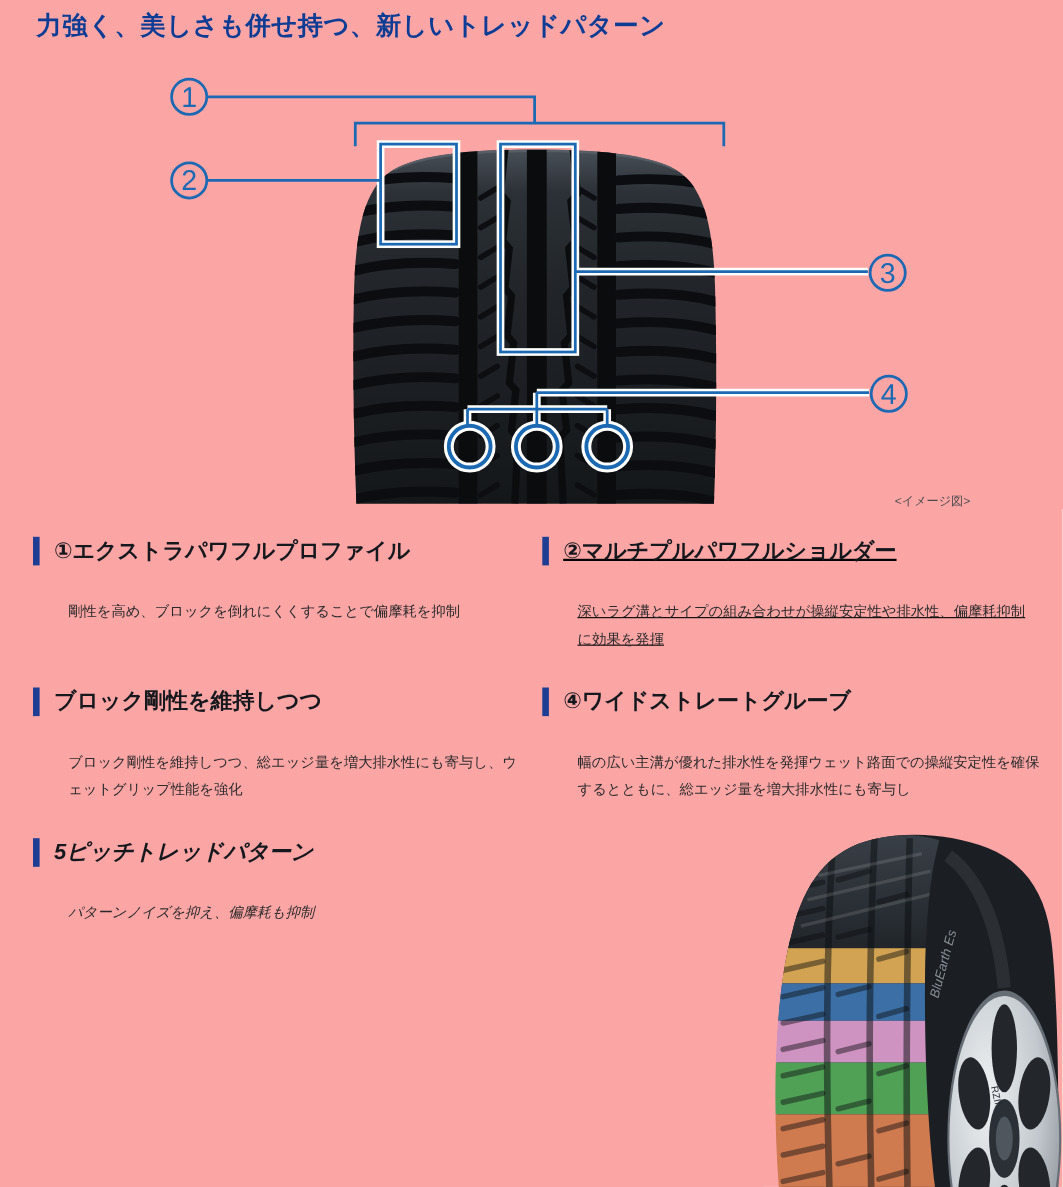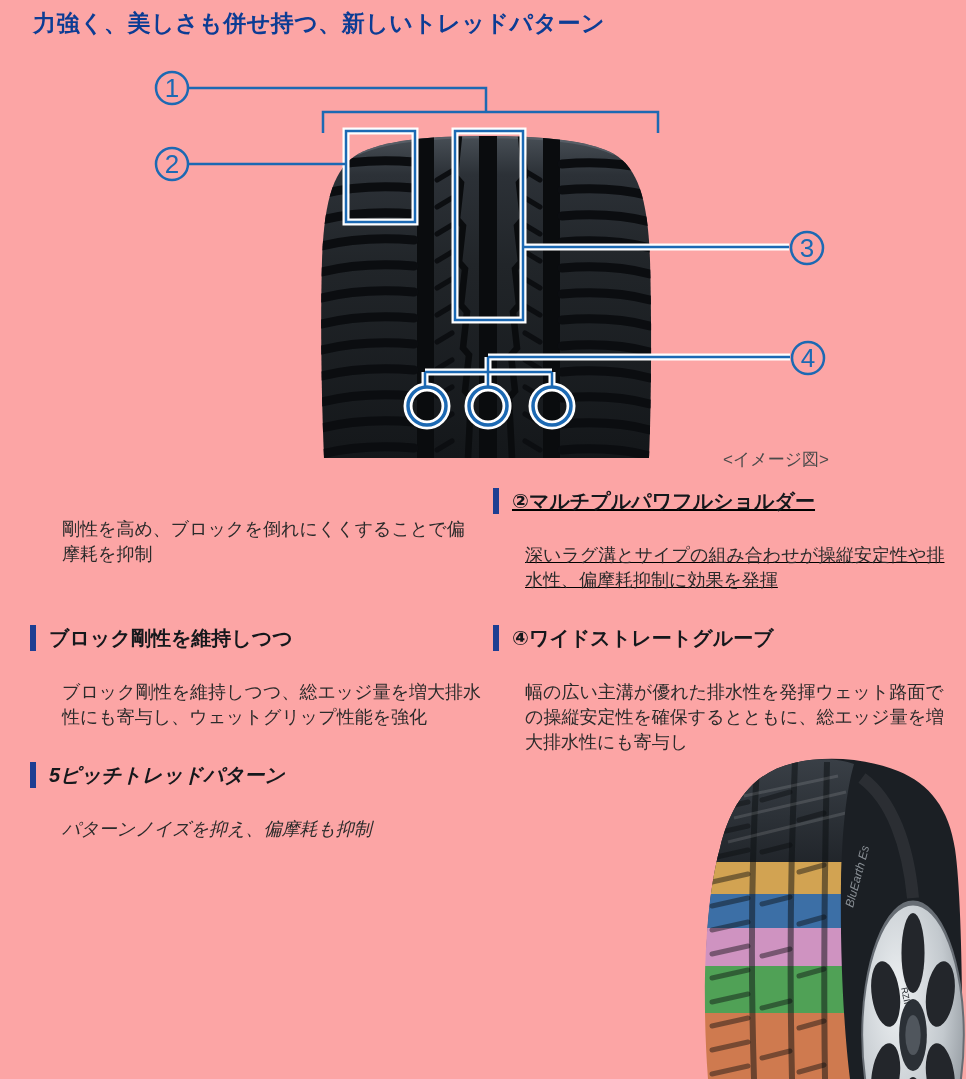--- a/index.html
+++ b/index.html
@@ -1,31 +1,31 @@
 <!DOCTYPE html>
 <html><head>
 <meta charset="utf-8">
 <style>
   html,body{margin:0;padding:0;background:#ffffff;}
   .page{position:relative;width:966px;height:1079px;overflow:hidden;background:#fca5a5;
         font-family:"Liberation Sans","DejaVu Sans",sans-serif;}
   .title{position:absolute;left:33px;top:8px;margin:0;font-size:23px;font-weight:bold;
          color:#0c3c94;letter-spacing:.5px;white-space:nowrap;}
   .diagram-svg{position:absolute;left:0;top:55px;width:966px;height:425px;}
-  .caption{position:absolute;left:723px;top:448px;width:180px;
-           font-size:17px;color:#4a4a4a;}
+  .caption{position:absolute;left:702px;top:448px;width:180px;text-align:right;
+           font-size:11px;color:#4a4a4a;}
   .feature{position:absolute;width:452px;}
   .f1{left:30px;top:488px;}
   .f2{left:493px;top:488px;text-decoration:underline;}
   .f3{left:30px;top:625px;}
   .f4{left:493px;top:625px;}
   .f5{left:30px;top:762px;font-style:italic;}
   .fh{margin:0;font-size:20px;line-height:26px;font-weight:bold;color:#15181c;
       border-left:6px solid #1d3e92;padding-left:13px;}
-  .fb{margin:29px 0 0 0;font-size:18px;line-height:25px;color:#2b2b2b;padding-left:32px;}
+  .fb{margin:29px 0 0 0;font-size:13px;line-height:25px;color:#2b2b2b;padding-left:32px;}
   .bottom-tire-svg{position:absolute;left:690px;top:756px;width:276px;height:323px;}
   svg text{font-family:"Liberation Sans","DejaVu Sans",sans-serif;}
 </style>
 </head>
 <body>
 
 <div class="page">
 
   <h1 class="title">力強く、美しさも併せ持つ、新しいトレッドパターン</h1>
 
@@ -90,20 +90,21 @@
       <text x="172" y="97">1</text>
       <text x="172" y="173">2</text>
       <text x="807" y="257">3</text>
       <text x="808" y="367">4</text>
     </g>
   </svg>
 
   <div class="caption">&lt;イメージ図&gt;</div>
 
   <section class="feature f1">
+    <h2 class="fh">①エクストラパワフルプロファイル</h2>
     <p class="fb">剛性を高め、ブロックを倒れにくくすることで偏摩耗を抑制</p>
   </section>
   <section class="feature f2">
     <h2 class="fh">②マルチプルパワフルショルダー</h2>
     <p class="fb">深いラグ溝とサイプの組み合わせが操縦安定性や排水性、偏摩耗抑制に効果を発揮</p>
   </section>
   <section class="feature f3">
     <h2 class="fh">ブロック剛性を維持しつつ</h2>
     <p class="fb">ブロック剛性を維持しつつ、総エッジ量を増大排水性にも寄与し、ウェットグリップ性能を強化</p>
   </section>

